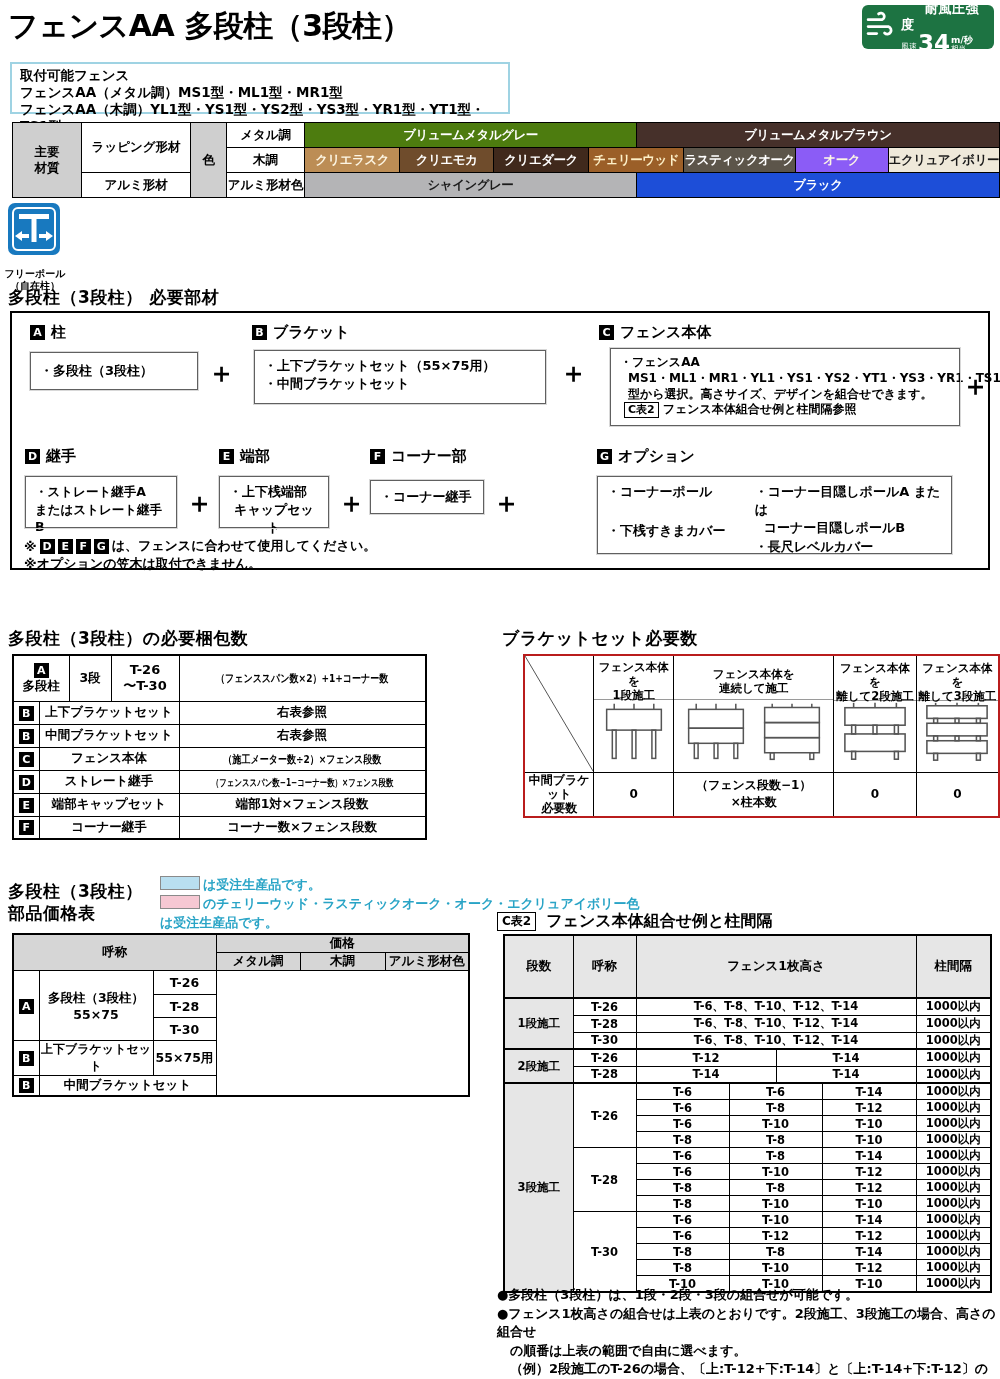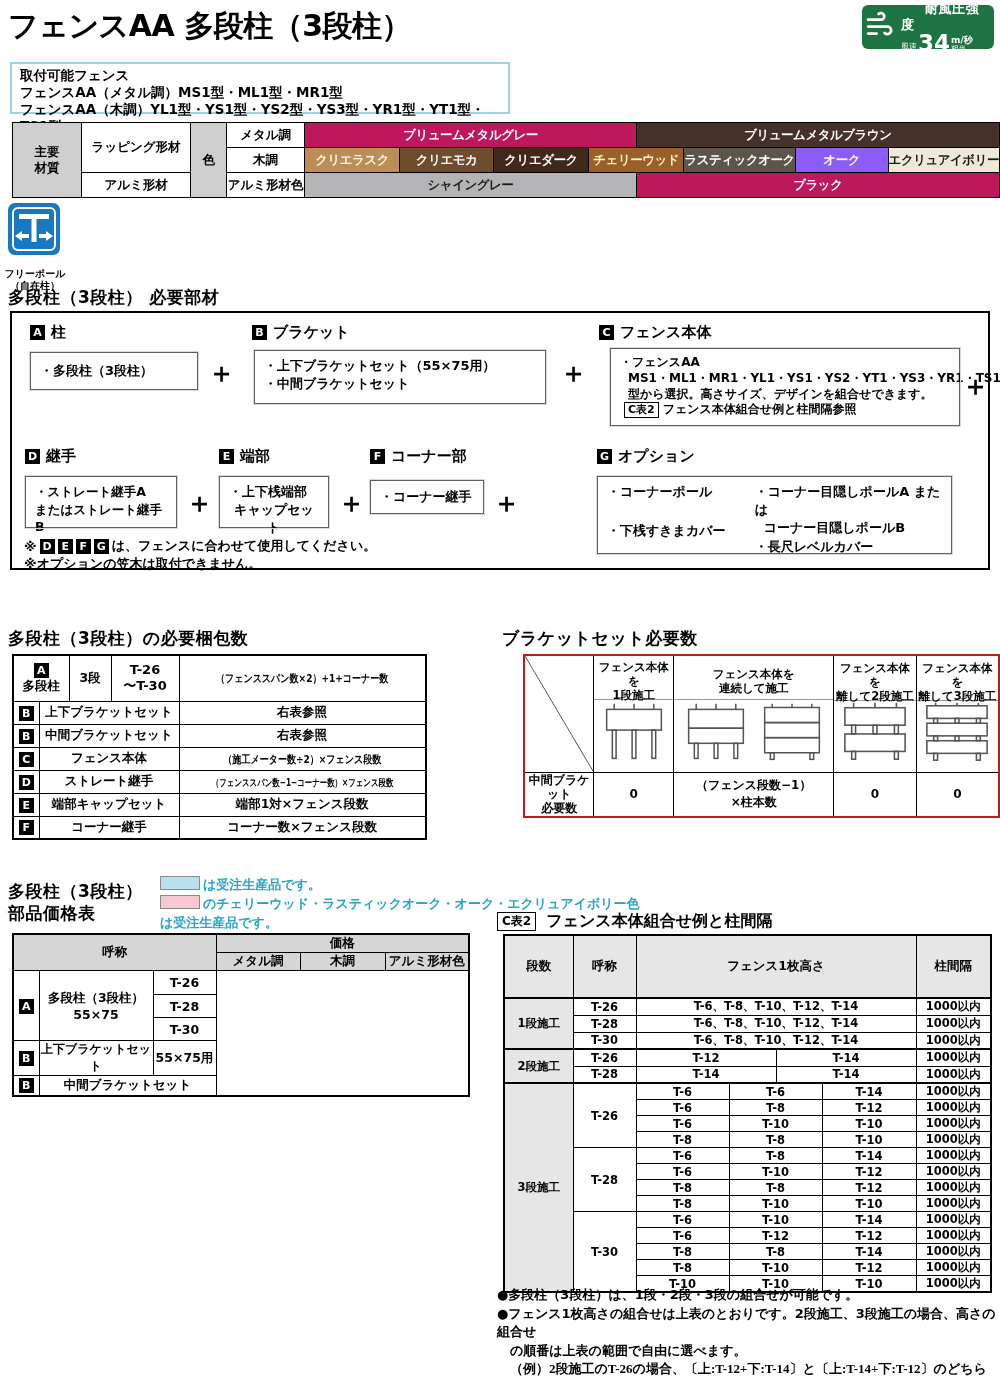--- a/index.html
+++ b/index.html
@@ -66,21 +66,21 @@
   #c2head{left:497px;top:911px;display:flex;align-items:center;gap:6px;}
   #c2head .refbox{font-size:12px;padding:1px 4px;}
   #c2head .t{font-size:16px;font-weight:bold;}
   #combo{left:503px;top:934px;border:2px solid #000;}
   #combo td{font-size:11.5px;}
   #combo td.hd{font-size:12.5px;}
   .c2gray{background:#e6e6e6;}
   .t2{border-top-width:2px !important;}
   
   #footnotes{left:497px;top:1286px;width:500px;font-size:13px;font-weight:bold;line-height:1.43;}
-  #footnotes .ind{padding-left:13px;font-family:Liberation Serif, serif;}
+  #footnotes .ind{padding-left:13px;}
 </style>
 </head>
 <body>
 
 <div id="page">
 
   <div class="abs" id="title">フェンスAA 多段柱（3段柱）</div>
   <div class="abs" id="wind-badge">
     <span>
       <svg width="32" height="32" viewBox="0 0 30 30" fill="none">
@@ -122,38 +122,38 @@
         <col style="width:96px">
         <col style="width:96px">
         <col style="width:97px">
     </colgroup>
     <tbody>
         <tr style="height:24px">
       <td rowspan="3" class="gray"><span class="wraplab">主要材質</span></td>
       <td rowspan="2">ラッピング形材</td>
       <td rowspan="3" class="gray">色</td>
       <td>メタル調</td>
-      <td colspan="4" class="sw" style="background-color: #be185d; color: rgb(255, 255, 255); margin-top: 9px;">ブリュームメタルグレー</td>
+      <td colspan="4" class="sw" style="background-color: #4d7c0f; color: rgb(255, 255, 255); margin-top: 9px;">ブリュームメタルグレー</td>
       <td colspan="4" class="sw" style="background-color: rgb(70, 48, 42); color: rgb(255, 255, 255);">ブリュームメタルブラウン</td>
     </tr>
     <tr style="height:24px">
       <td>木調</td>
       <td class="sw" style="background-color: rgb(188, 141, 85); color: rgb(253, 246, 228);">クリエラスク</td>
       <td class="sw" style="background-color: rgb(111, 76, 44); color: rgb(255, 255, 255);">クリエモカ</td>
       <td class="sw" style="background-color: rgb(64, 41, 28); color: rgb(255, 255, 255);">クリエダーク</td>
       <td colspan="2" class="sw" style="background-color: rgb(155, 95, 40); color: rgb(253, 240, 200);">チェリーウッド</td>
       <td class="sw" style="background-color: rgb(92, 85, 74); color: rgb(255, 255, 255);">ラスティックオーク</td>
       <td class="sw" style="background-color: #8b5cf6; color: rgb(253, 246, 228);">オーク</td>
       <td class="sw" style="background-color: rgb(239, 233, 218); color: rgb(26, 26, 26);">エクリュアイボリー</td>
     </tr>
     <tr style="height:24px">
       <td>アルミ形材</td>
       <td>アルミ形材色</td>
       <td colspan="4" class="sw" style="background-color: rgb(180, 180, 182); color: rgb(26, 26, 26);">シャイングレー</td>
-      <td colspan="4" class="sw" style="background-color: #be185d; color: rgb(255, 255, 255);">ブラック</td>
+      <td colspan="4" class="sw" style="background-color: #1d4ed8; color: rgb(255, 255, 255);">ブラック</td>
     </tr>
   </tbody>
     </table>
 
   <div class="abs" id="freepole-icon">
     <svg width="52" height="52" viewBox="0 0 52 52">
       <rect x="5" y="5" width="42" height="42" rx="5" fill="none" stroke="#fff" stroke-width="2"></rect>
       <rect x="11" y="11" width="30" height="5" fill="#fff"></rect>
       <rect x="23.5" y="11" width="5" height="28" fill="#fff"></rect>
       <rect x="13" y="31" width="8" height="4" fill="#fff"></rect>

